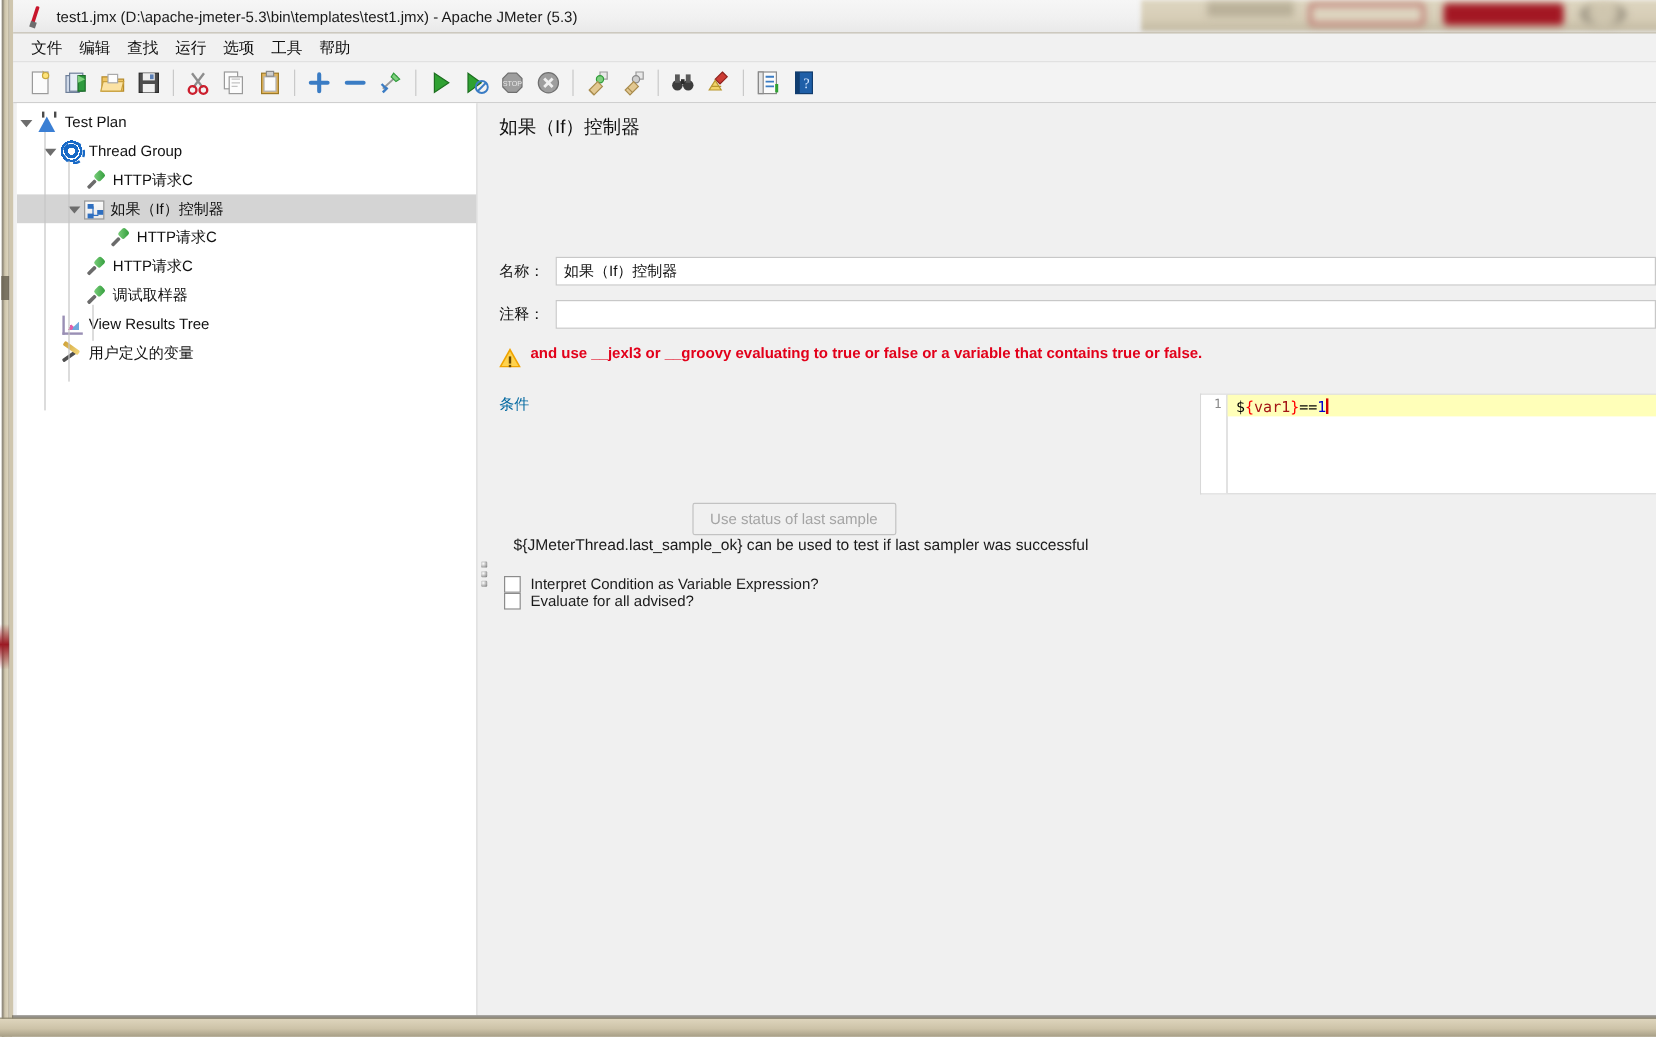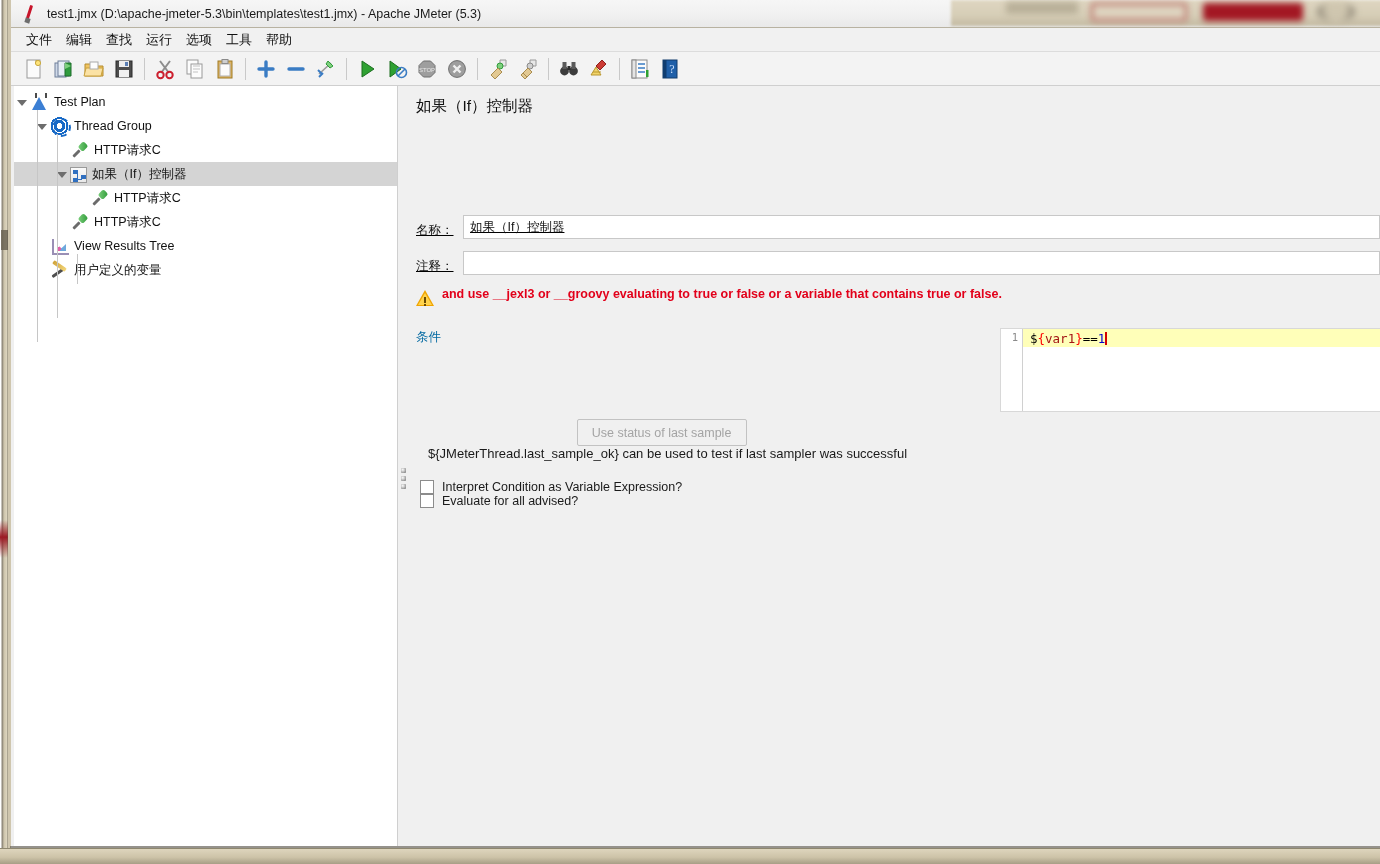--- a/index.html
+++ b/index.html
@@ -206,21 +206,21 @@
   .ico-vars:after {
     content:""; position:absolute; left:2px; top:4px; width:15px; height:4px;
     background: linear-gradient(to right,#cfa33a,#f3d67a); transform: rotate(35deg);
     border-radius:1px;
   }
 
   
   #panel-title {
     position:absolute; left: 9px; top: 10px; font-size: 15.5px; color:#111;
   }
-  .field-row { position:absolute; left: 9px; right: 0; height: 26px; display:flex; align-items:flex-end;text-decoration:underline; }
+  .field-row { position:absolute; left: 9px; right: 0; height: 26px; display:flex; align-items:center; }
   .field-label { width: 47px; font-size: 12.5px; color:#111; flex:none; }
   .field-input {
     flex: 1; height: 24px; background:#fff; border:1px solid #c8c8c8;
     font-size: 12.5px; color:#111; padding: 2px 6px; outline:none;
     font-family: "Liberation Sans", sans-serif;
   }
   #row-name { top: 127px; }
   #row-comment { top: 163px; }
 
   
@@ -510,20 +510,26 @@
           <div style="width: 60px; flex: 0 0 auto; height: 24px;"></div>
           <div class="toggler"></div>
           <div class="ticon ico-http"></div>
           <div class="tlabel">HTTP请求C</div>
         </div>
         <div class="tnode">
           <div style="width: 40px; flex: 0 0 auto; height: 24px;"></div>
           <div class="toggler"></div>
           <div class="ticon ico-http"></div>
           <div class="tlabel">HTTP请求C</div>
+        </div>
+        <div class="tnode">
+          <div style="width: 40px; flex: 0 0 auto; height: 24px;"></div>
+          <div class="toggler"></div>
+          <div class="ticon ico-http"></div>
+          <div class="tlabel">调试取样器</div>
         </div>
         <div class="tnode">
           <div style="width: 20px; flex: 0 0 auto; height: 24px;"></div>
           <div class="toggler"></div>
           <div class="ticon ico-results"></div>
           <div class="tlabel">View Results Tree</div>
         </div>
         <div class="tnode">
           <div style="width: 20px; flex: 0 0 auto; height: 24px;"></div>
           <div class="toggler"></div>

